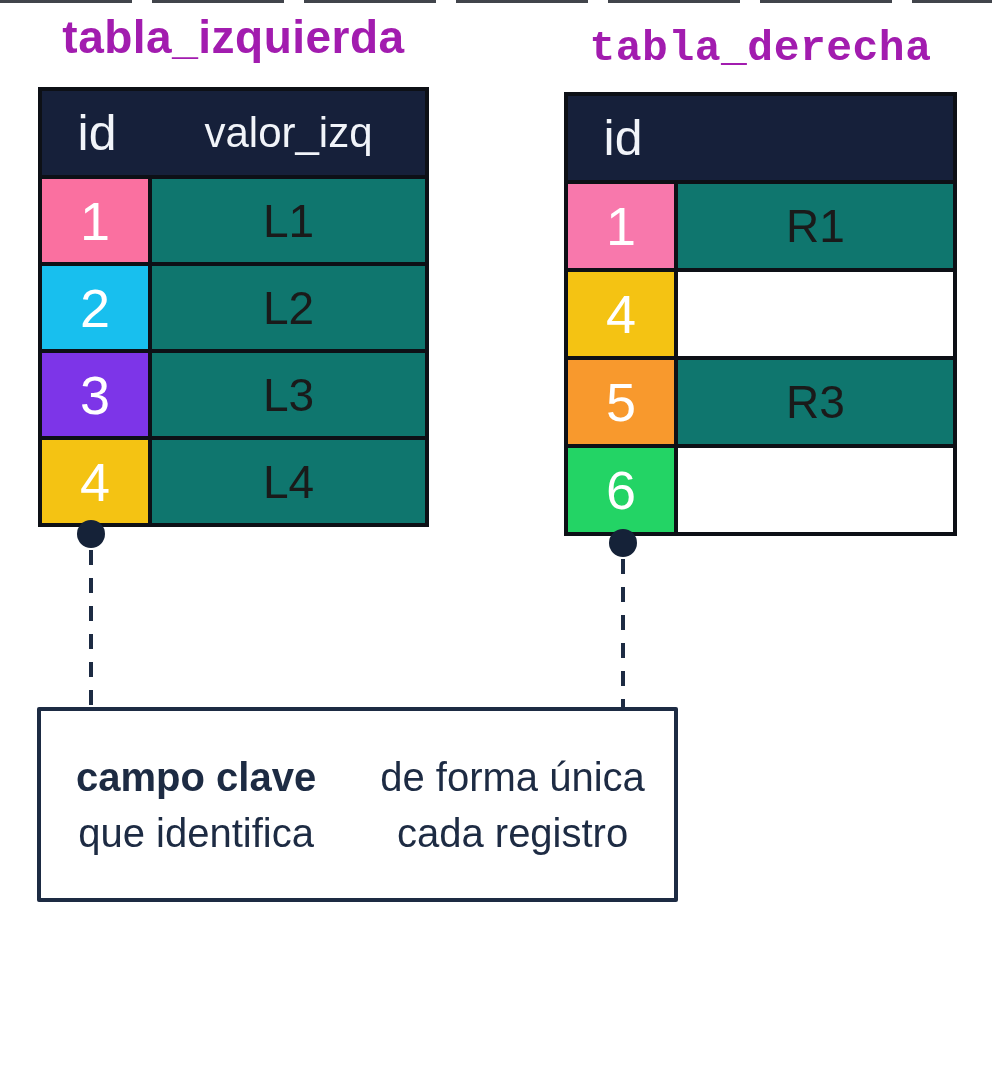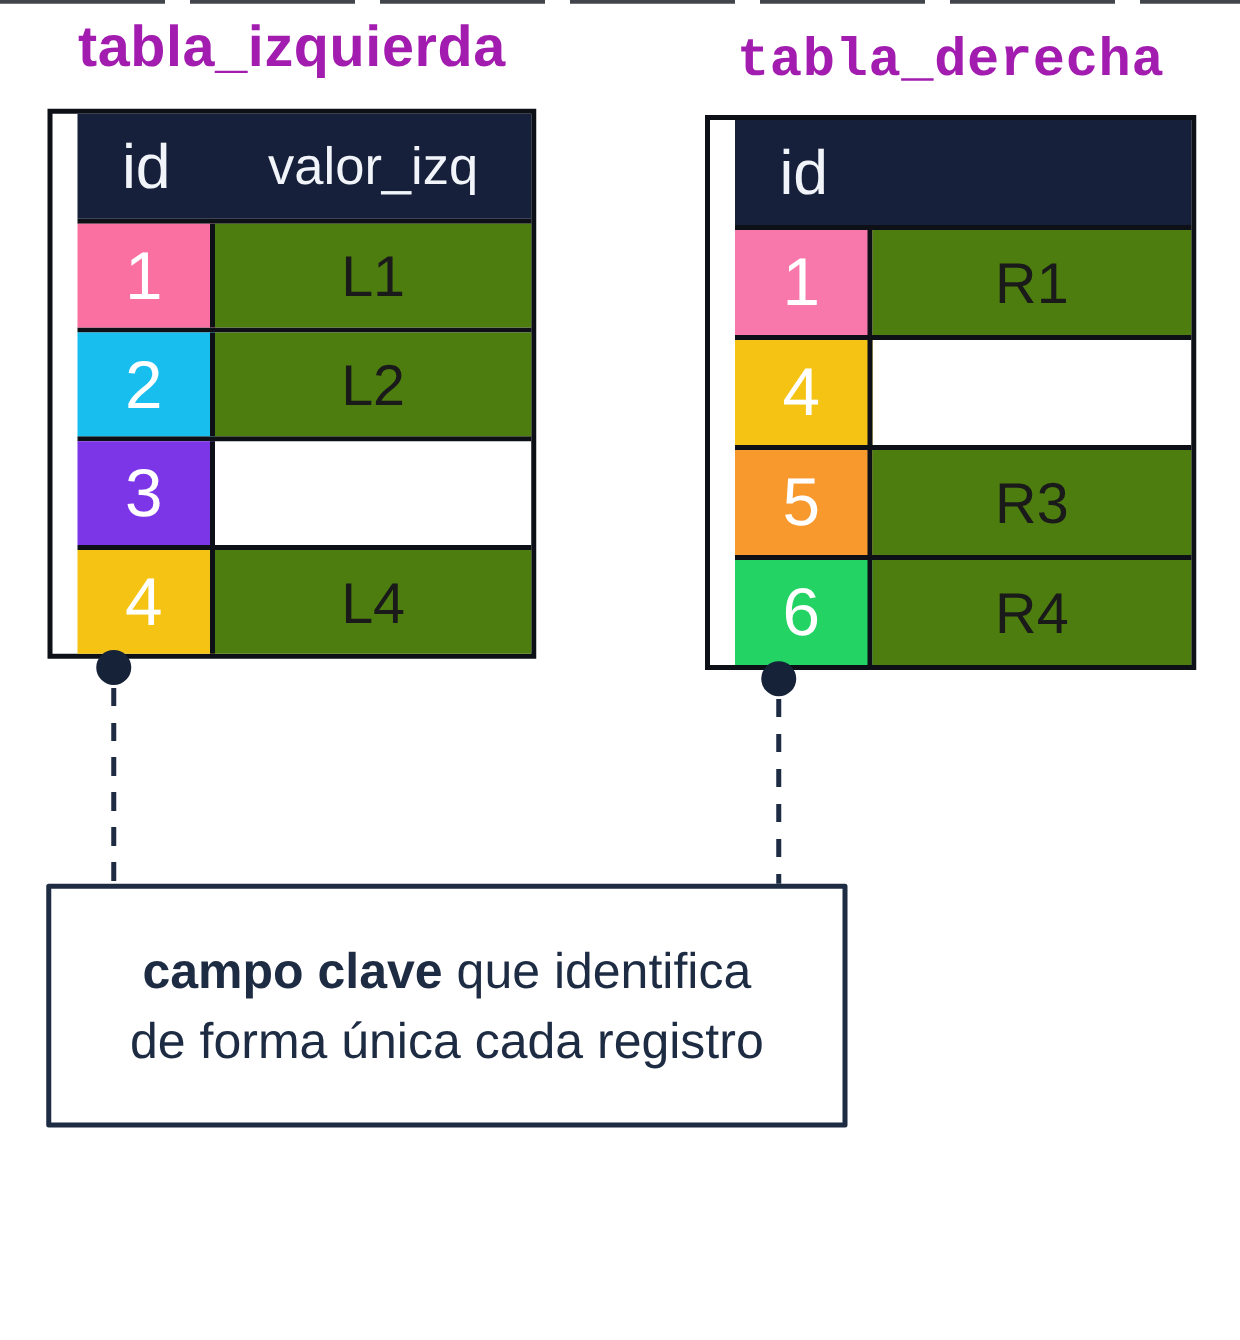--- a/index.html
+++ b/index.html
@@ -11,55 +11,55 @@
   .top-strip{
     position:absolute;top:0;left:0;width:992px;height:3px;
     background:repeating-linear-gradient(90deg,rgba(18,22,30,.8) 0 132px,rgba(18,22,30,0) 132px 152px);
   }
   .tbl-title{
     position:absolute;text-align:center;font-weight:600;color:#a21caf;letter-spacing:.5px;
   }
   .tbl-title.left{left:38px;top:10px;width:391px;font-size:46px;}
   .tbl-title.right{left:564px;top:24px;width:393px;font-size:43px;font-family:Liberation Mono, monospace;}
   .tbl{
-    position:absolute;box-sizing:border-box;border:4px solid #0d1016;background:#ffffff;padding-left:20px;
+    position:absolute;box-sizing:border-box;border:4px solid #0d1016;background:#ffffff;
   }
   .tbl.left{left:38px;top:87px;width:391px;}
   .tbl.right{left:564px;top:92px;width:393px;}
   .thead{display:flex;align-items:center;background:#16203a;color:#f1f4f9;}
   .tbl.left .thead{height:84px;}
   .tbl.right .thead{height:84px;}
   .th-id{width:110px;text-align:center;font-size:50px;font-weight:500;}
   .th-val{flex:1;text-align:center;font-size:42px;font-weight:500;}
   .trow{display:flex;border-top:4px solid #0d1016;}
   .tbl.left .trow{height:83px;}
   .tbl.right .trow{height:84px;}
   .tid{
     width:106px;border-right:4px solid #0d1016;display:flex;align-items:center;justify-content:center;
     color:#ffffff;font-size:54px;font-weight:500;
   }
   .tval{
-    flex:1;background:#4d7c0f;display:flex;align-items:center;justify-content:center;
+    flex:1;background:#0f766e;display:flex;align-items:center;justify-content:center;
     color:#1a1a1a;font-size:46px;font-weight:500;
   }
   .dot{
     position:absolute;width:28px;height:28px;border-radius:50%;background:#152238;
   }
   .dot.left{left:77px;top:520px;}
   .dot.right{left:609px;top:529px;}
   .dash{
     position:absolute;width:4px;
     background:repeating-linear-gradient(to bottom,#1d2b43 0 15px,rgba(0,0,0,0) 15px 28px);
   }
   .dash.left{left:89px;top:550px;height:157px;}
   .dash.right{left:621px;top:559px;height:148px;}
   .note{
     position:absolute;left:37px;top:707px;width:641px;height:195px;box-sizing:border-box;
     border:4px solid #1d2b43;background:#ffffff;border-radius:2px;
-    display:flex;flex-direction:column;align-items:center;justify-content:center;
+    display:flex;flex-direction:row;align-items:center;justify-content:center;
     color:#1d2b43;font-size:40px;line-height:1.4;text-align:center;
   }
   .note .bold{font-weight:700;}
   .note .reg{font-weight:400;}
 </style>
 </head>
 <body>
 
 <div id="canvas">
 
@@ -76,20 +76,21 @@
     <div class="trow">
       <div class="tid" style="background-color: rgb(250, 112, 160);">1</div>
       <div class="tval">L1</div>
     </div>
     <div class="trow">
       <div class="tid" style="background-color: rgb(24, 191, 238);">2</div>
       <div class="tval">L2</div>
     </div>
     <div class="trow">
       <div class="tid" style="background-color: rgb(125, 53, 232);">3</div>
+      <div class="tval">L3</div>
     </div>
     <div class="trow">
       <div class="tid" style="background-color: rgb(244, 195, 19);">4</div>
       <div class="tval">L4</div>
     </div>
   </div>
 
   <div class="tbl right">
     <div class="thead">
       <div class="th-id">id</div>
@@ -100,21 +101,20 @@
     </div>
     <div class="trow">
       <div class="tid" style="background-color: rgb(244, 195, 19);">4</div>
     </div>
     <div class="trow">
       <div class="tid" style="background-color: rgb(248, 153, 45);">5</div>
       <div class="tval">R3</div>
     </div>
     <div class="trow">
       <div class="tid" style="background-color: rgb(35, 212, 101);">6</div>
-      <div class="tval">R4</div>
     </div>
   </div>
 
   <div class="dot left"></div>
   <div class="dot right"></div>
   <div class="dash left"></div>
   <div class="dash right"></div>
 
   <div class="note">
     <div>

